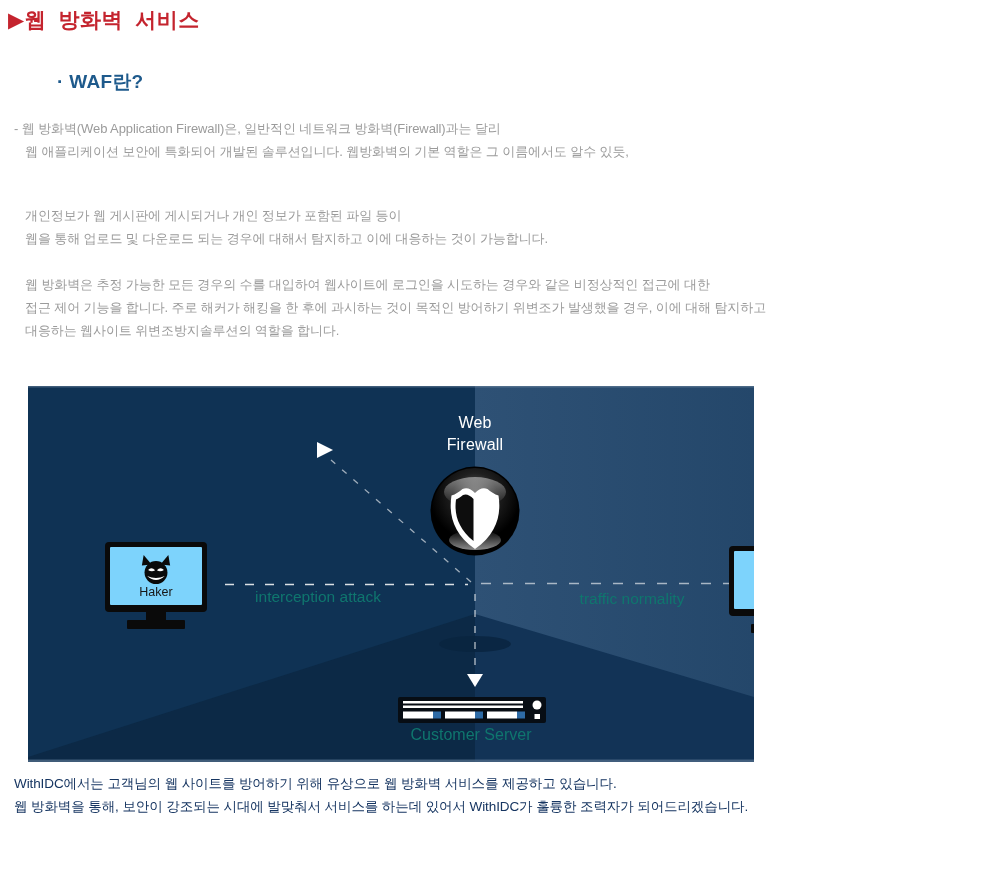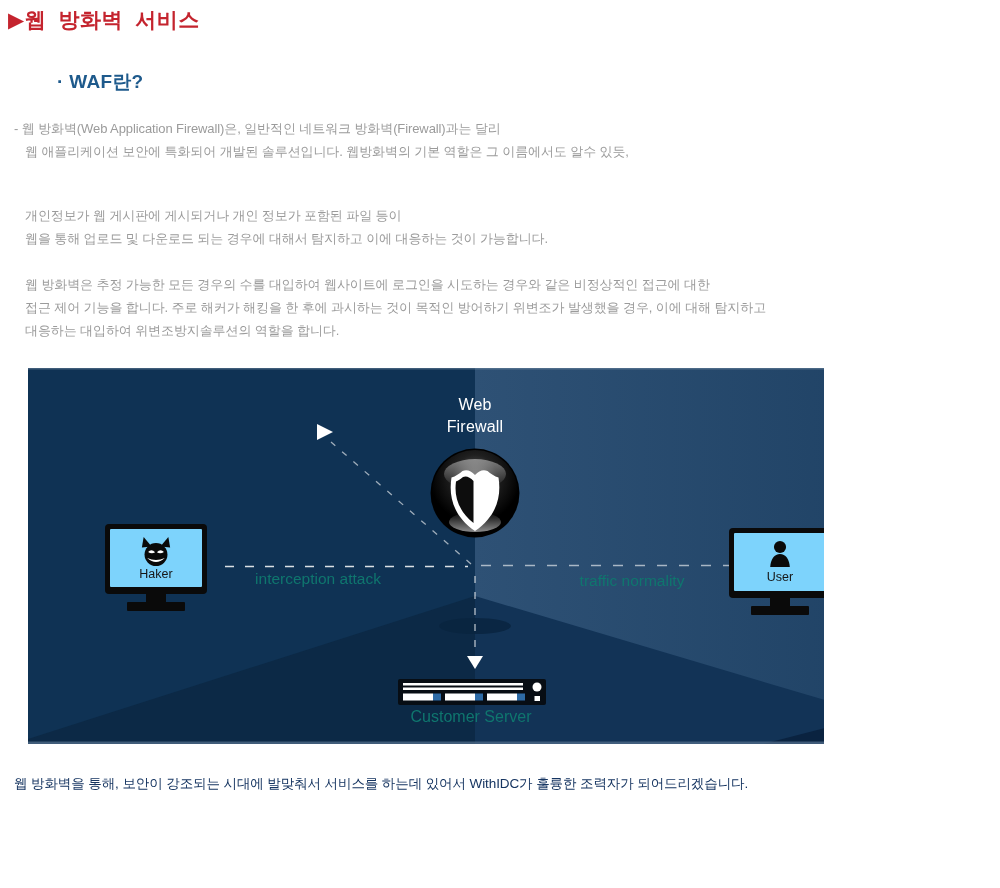--- a/index.html
+++ b/index.html
@@ -25,21 +25,21 @@
   .para .indent{padding-left:11px;}
   .p1{left:14px;top:117px;}
   .p2{left:25px;top:204px;}
   .p3{left:25px;top:273px;}
   .footer-text{
     left:14px;top:772px;
     color:var(--footer-navy,#163561);font-size:13.5px;line-height:23px;letter-spacing:-.1px;
   }
   
   .diagram{
-    left:28px;top:368px;width:796px;height:376px;overflow:hidden;
+    left:28px;top:386px;width:726px;height:376px;overflow:hidden;
   }
   .diagram svg.bg{position:absolute;left:0;top:0;}
   .fwlabel{
     left:387px;top:26px;width:120px;text-align:center;
     color:#fff;font-size:16px;line-height:22px;letter-spacing:.2px;
   }
   .shield{left:402px;top:80px;width:90px;height:90px;}
   .monitor{width:102px;}
   .monitor .bezel{background:#0a0a0a;border-radius:4px;padding:5px 5px 7px;height:58px;}
   .monitor .screen{
@@ -68,21 +68,21 @@
   <div>- 웹 방화벽(Web Application Firewall)은, 일반적인 네트워크 방화벽(Firewall)과는 달리</div>
   <div class="indent">웹 애플리케이션 보안에 특화되어 개발된 솔루션입니다. 웹방화벽의 기본 역할은 그 이름에서도 알수 있듯,</div>
 </div>
 <div class="abs para p2">
   <div>개인정보가 웹 게시판에 게시되거나 개인 정보가 포함된 파일 등이</div>
   <div>웹을 통해 업로드 및 다운로드 되는 경우에 대해서 탐지하고 이에 대응하는 것이 가능합니다.</div>
 </div>
 <div class="abs para p3">
   <div>웹 방화벽은 추정 가능한 모든 경우의 수를 대입하여 웹사이트에 로그인을 시도하는 경우와 같은 비정상적인 접근에 대한</div>
   <div>접근 제어 기능을 합니다. 주로 해커가 해킹을 한 후에 과시하는 것이 목적인 방어하기 위변조가 발생했을 경우, 이에 대해 탐지하고</div>
-  <div>대응하는 대입하여 위변조방지솔루션의 역할을 합니다.</div>
+  <div>대응하는 웹사이트 위변조방지솔루션의 역할을 합니다.</div>
 </div>
 
 <div class="abs diagram">
 
   <svg class="bg" width="894" height="376" viewBox="0 0 894 376">
     <defs>
       <linearGradient id="rightG" x1="0" y1="0" x2="1" y2="0">
         <stop offset="0" stop-color="#2e5175"></stop>
         <stop offset="1" stop-color="#1e4164"></stop>
       </linearGradient>
@@ -192,14 +192,15 @@
       <rect x="136.5" y="17" width="5.5" height="5" fill="#ffffff"></rect>
     </svg>
   </div>
 
   <div class="abs dlabel lbl-attack">interception attack</div>
   <div class="abs dlabel lbl-traffic">traffic normality</div>
   <div class="abs dlabel lbl-server">Customer Server</div>
 </div>
 
 <div class="abs footer-text">
+  <div>WithIDC에서는 고객님의 웹 사이트를 방어하기 위해 유상으로 웹 방화벽 서비스를 제공하고 있습니다.</div>
   <div>웹 방화벽을 통해, 보안이 강조되는 시대에 발맞춰서 서비스를 하는데 있어서 WithIDC가 훌륭한 조력자가 되어드리겠습니다.</div>
 </div>
 
 </body></html>

